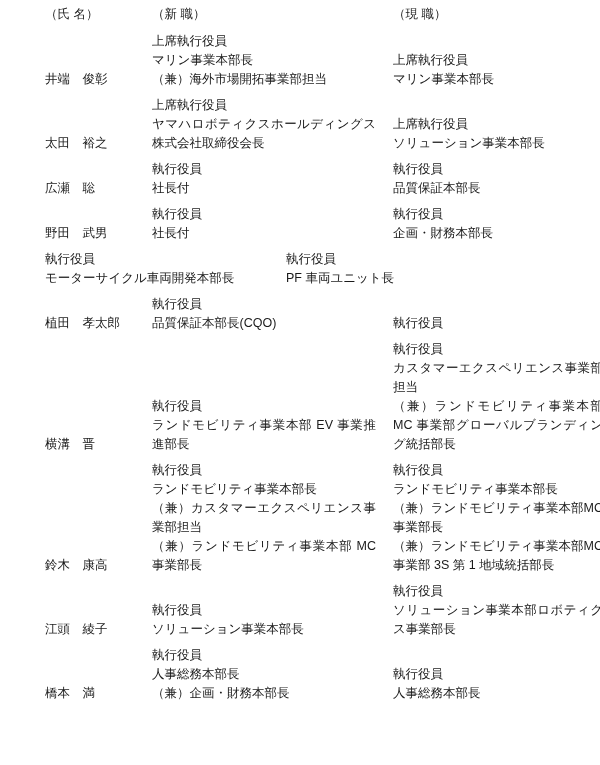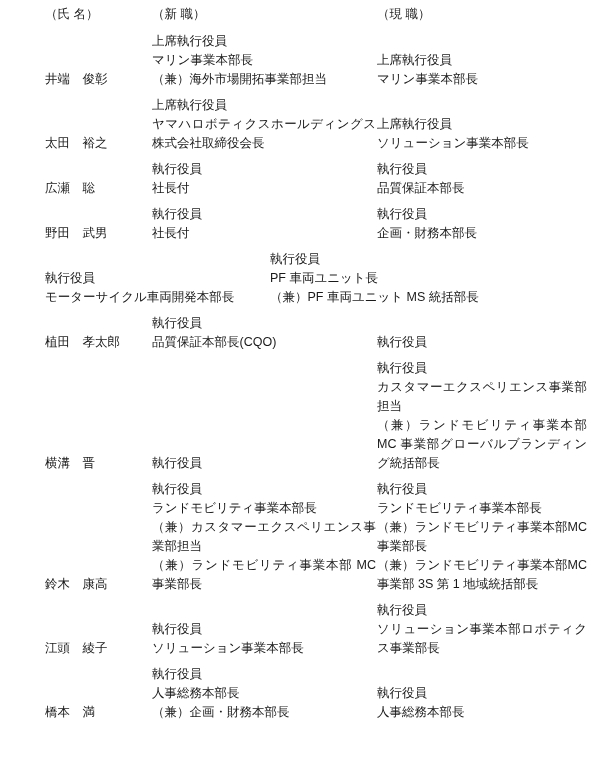--- a/index.html
+++ b/index.html
@@ -34,21 +34,21 @@
   }
   .col {
     flex: none;
   }
   .col-name {
     width: 107px;
     white-space: nowrap;
   }
   .col-new {
     width: 224px;
-    margin-right: 1px;
+    margin-right: 17px;
     text-align: justify;
   }
   .col-cur {
     width: 210px;
     text-align: justify;
   }
   .pos-line {
     
   }
 </style>
@@ -114,39 +114,39 @@
     </div>
 
     <div class="row record">
       <div class="col col-new">
           <div class="pos-line">執行役員</div>
           <div class="pos-line">モーターサイクル車両開発本部長</div>
         </div>
       <div class="col col-cur">
           <div class="pos-line">執行役員</div>
           <div class="pos-line">PF 車両ユニット長</div>
-          <div class="pos-line">（兼）PF 車両ユニット MS 統括部長</div>
         </div>
     </div>
 
     <div class="row record">
       <div class="col col-name">植田　孝太郎</div>
       <div class="col col-new">
           <div class="pos-line">執行役員</div>
           <div class="pos-line">品質保証本部長(CQO)</div>
         </div>
       <div class="col col-cur">
           <div class="pos-line">執行役員</div>
         </div>
     </div>
 
     <div class="row record">
       <div class="col col-name">横溝　晋</div>
       <div class="col col-new">
           <div class="pos-line">執行役員</div>
+          <div class="pos-line">ランドモビリティ事業本部 EV 事業推進部長</div>
         </div>
       <div class="col col-cur">
           <div class="pos-line">執行役員</div>
           <div class="pos-line">カスタマーエクスペリエンス事業部担当</div>
           <div class="pos-line">（兼）ランドモビリティ事業本部 MC 事業部グローバルブランディング統括部長</div>
         </div>
     </div>
 
     <div class="row record">
       <div class="col col-name">鈴木　康高</div>

